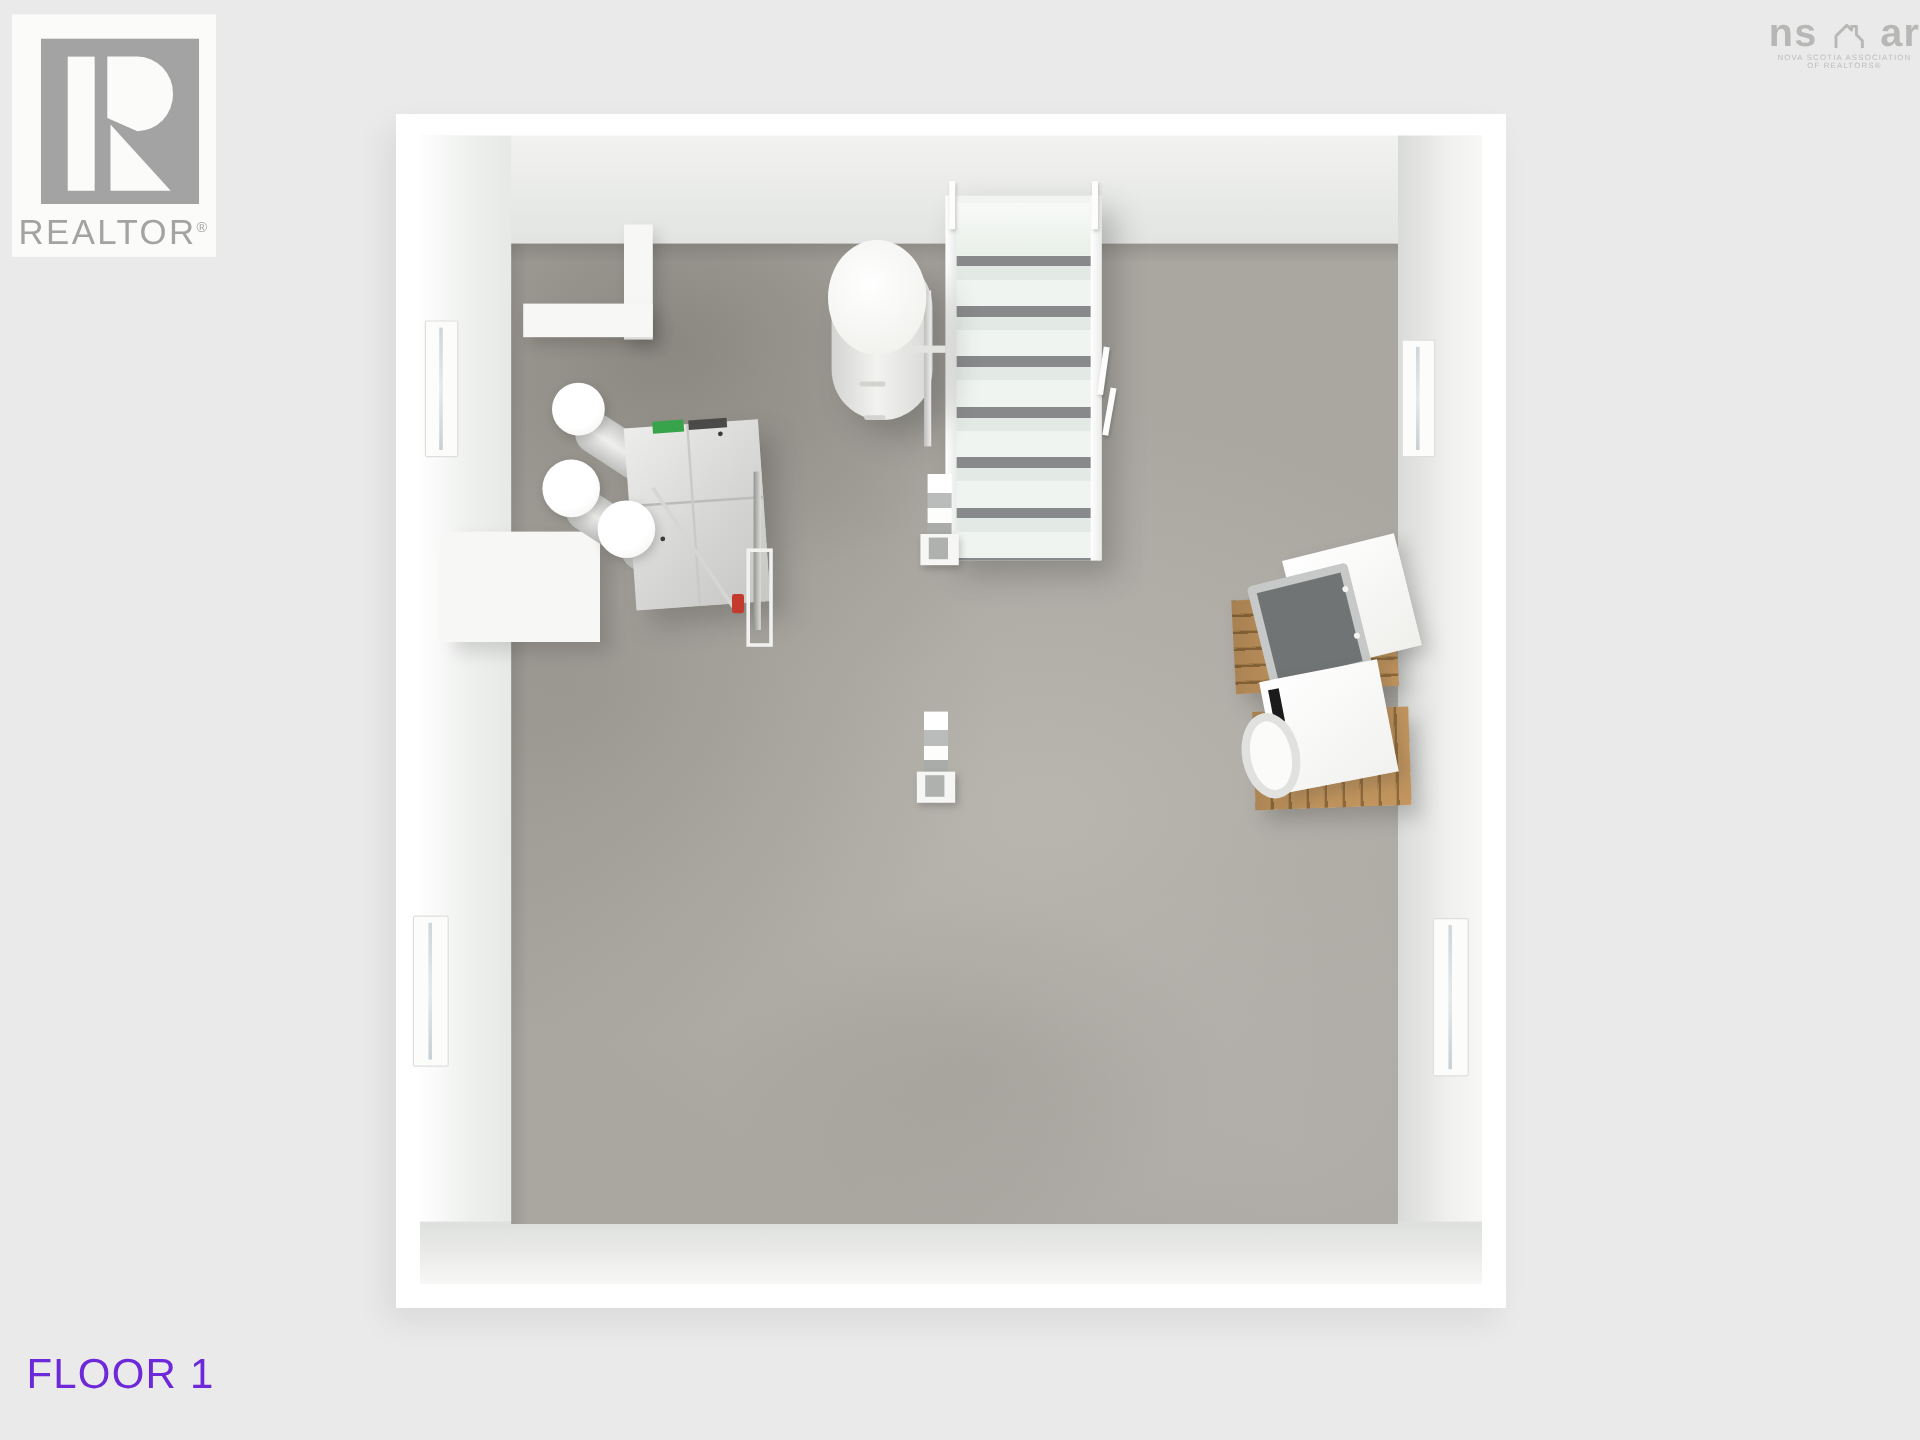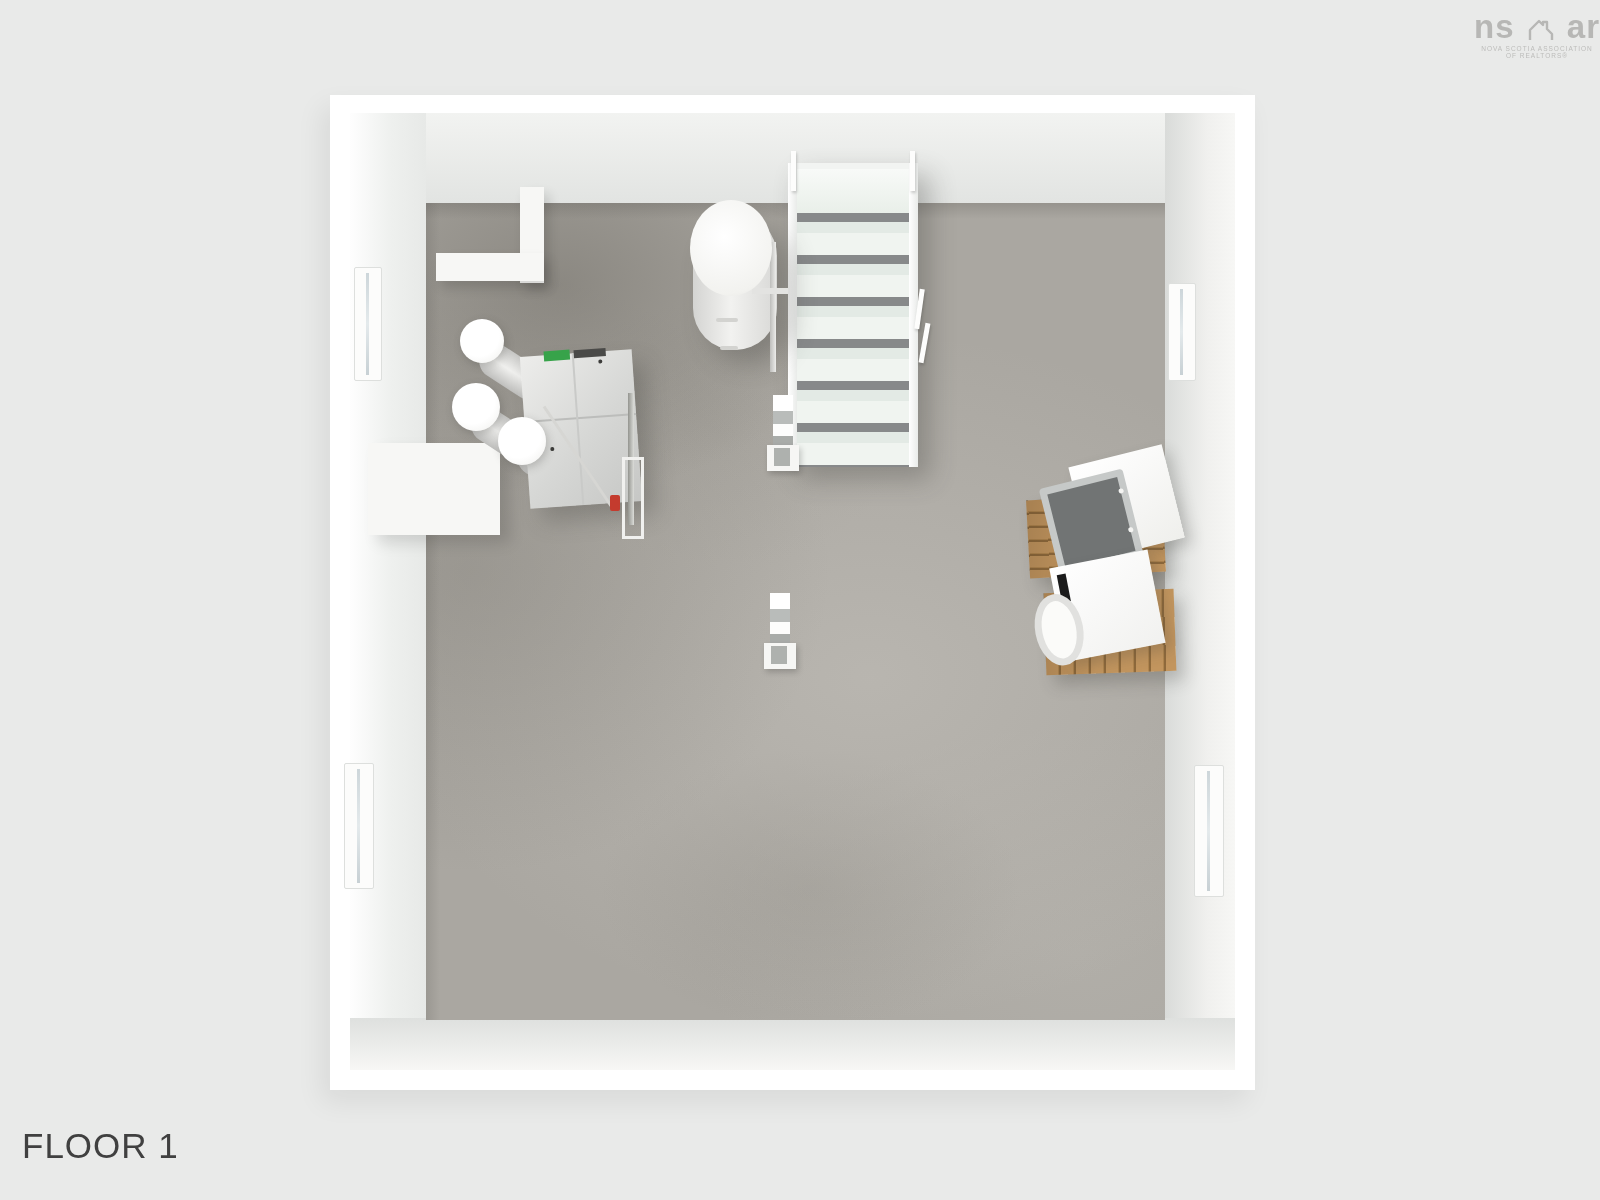--- a/index.html
+++ b/index.html
@@ -10,21 +10,21 @@
   .realtor-box{position:absolute;left:10px;top:12px;width:170px;height:202px;background:#fbfbfa;}
   .realtor-square{position:absolute;left:24px;top:20px;width:132px;height:138px;}
   .realtor-word{position:absolute;left:0;top:166px;width:170px;text-align:center;
     font-size:29px;color:#a3a3a3;letter-spacing:2px;font-weight:400;}
   .realtor-word sup{font-size:12px;vertical-align:10px;}
 
   .nsar-box{position:absolute;left:1474px;top:12px;width:126px;text-align:center;color:#b7b7b5;}
   .nsar-main{font-size:33px;font-weight:600;letter-spacing:1px;line-height:30px;display:flex;align-items:flex-end;justify-content:space-between;gap:1px;}
   .nsar-sub{font-size:6.5px;letter-spacing:1px;line-height:7px;margin-top:3px;color:#bcbcba;}
 
-  .floor-label{position:absolute;left:22px;top:1126px;font-size:35px;color:#404040;letter-spacing:1px;}
+  .floor-label{position:absolute;left:22px;top:1126px;font-size:35px;color:#6d28d9;letter-spacing:1px;}
 
   
   .room{position:absolute;left:330px;top:95px;width:925px;height:995px;background:#ffffff;
     box-shadow:-8px 12px 26px rgba(0,0,0,0.07);}
   .face{position:absolute;}
   .face-n{left:20px;top:18px;right:20px;height:90px;background:linear-gradient(180deg,#f2f3f1,#e2e4e2);}
   .face-w{left:20px;top:18px;width:76px;bottom:70px;background:linear-gradient(90deg,#fefefe,#eef0ee 55%,#e7e9e7);}
   .face-e{right:20px;top:18px;width:70px;bottom:70px;background:linear-gradient(90deg,#d9dbd9,#f0f0ee 60%,#f7f7f5);}
   .face-s{left:20px;right:20px;bottom:20px;height:52px;background:linear-gradient(180deg,#dee0de,#f7f7f5);}
 
@@ -120,20 +120,33 @@
     border:7px solid #e1e1df;background:#fbfbf9;}
   .washer .slot{position:absolute;left:26px;top:8px;width:9px;height:28px;background:#1b1b1b;}
 
   svg{display:block;}
 </style>
 </head>
 <body>
 
 <div id="canvas">
 
+  <div class="realtor-box">
+    <div class="realtor-square">
+      <svg viewBox="0 0 100 100" width="132" height="138" preserveAspectRatio="none">
+        <rect x="0" y="0" width="100" height="100" fill="#a3a3a3"></rect>
+        <rect x="17" y="11" width="17" height="81" fill="#fbfbfa"></rect>
+        <path d="M42 11 h19 a22.5 22.5 0 0 1 0 45 l-19 -8 z" fill="#fbfbfa"></path>
+        <path d="M44 52 L82 92 L44 92 Z" fill="#fbfbfa"></path>
+      </svg>
+    </div>
+    <div class="realtor-word">
+      <span>REALTOR</span><sup>®</sup>
+    </div>
+  </div>
 
   <div class="nsar-box">
     <div class="nsar-main">
       <span>ns</span>
       <span>
         <svg width="26" height="24" viewBox="0 0 26 24">
           <path d="M2 22 V12 L11 3 L15 7 V4 h4 v7 l5 5 V22" fill="none" stroke="#b7b7b5" stroke-width="2.4" stroke-linejoin="round"></path>
         </svg>
       </span>
       <span>ar</span>

